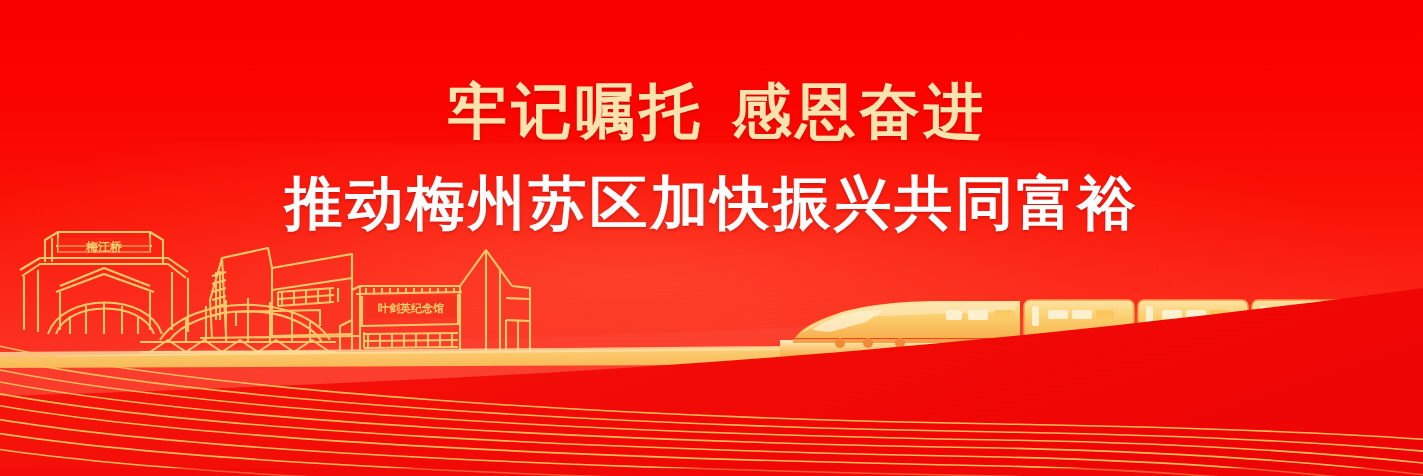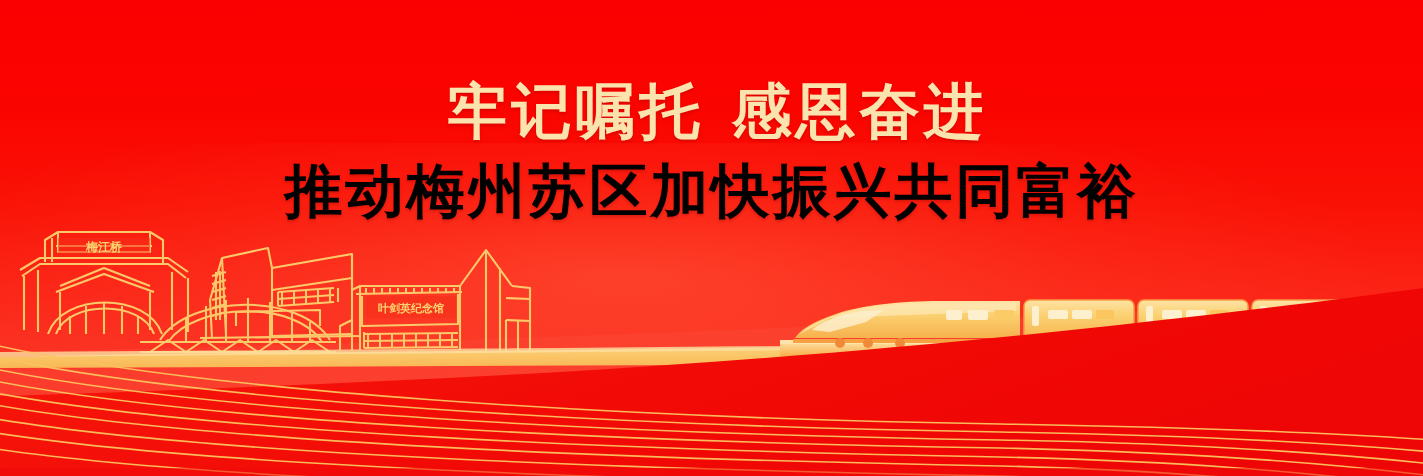--- a/index.html
+++ b/index.html
@@ -50,26 +50,26 @@
     font-size:60px;
     font-weight:bold;
     letter-spacing:4px;
     line-height:68px;
     white-space:nowrap;
     text-shadow:0 2px 3px rgba(150,0,0,0.30);
     margin-left:12px;
   }
   .title-line1 .gap { display:inline-block; width:28px; }
   .title-line2 {
-    color:#000000;
+    color:#ffffff;
     font-size:58px;
     font-weight:bold;
     letter-spacing:3px;
     line-height:66px;
-    margin-top:12px;
+    margin-top:24px;
     white-space:nowrap;
     text-shadow:0 2px 3px rgba(150,0,0,0.30);
   }
 
   
   .plaque-text {
     font-family:"Liberation Serif", serif;
     font-weight:bold;
     fill:#fcd46f;
   }

